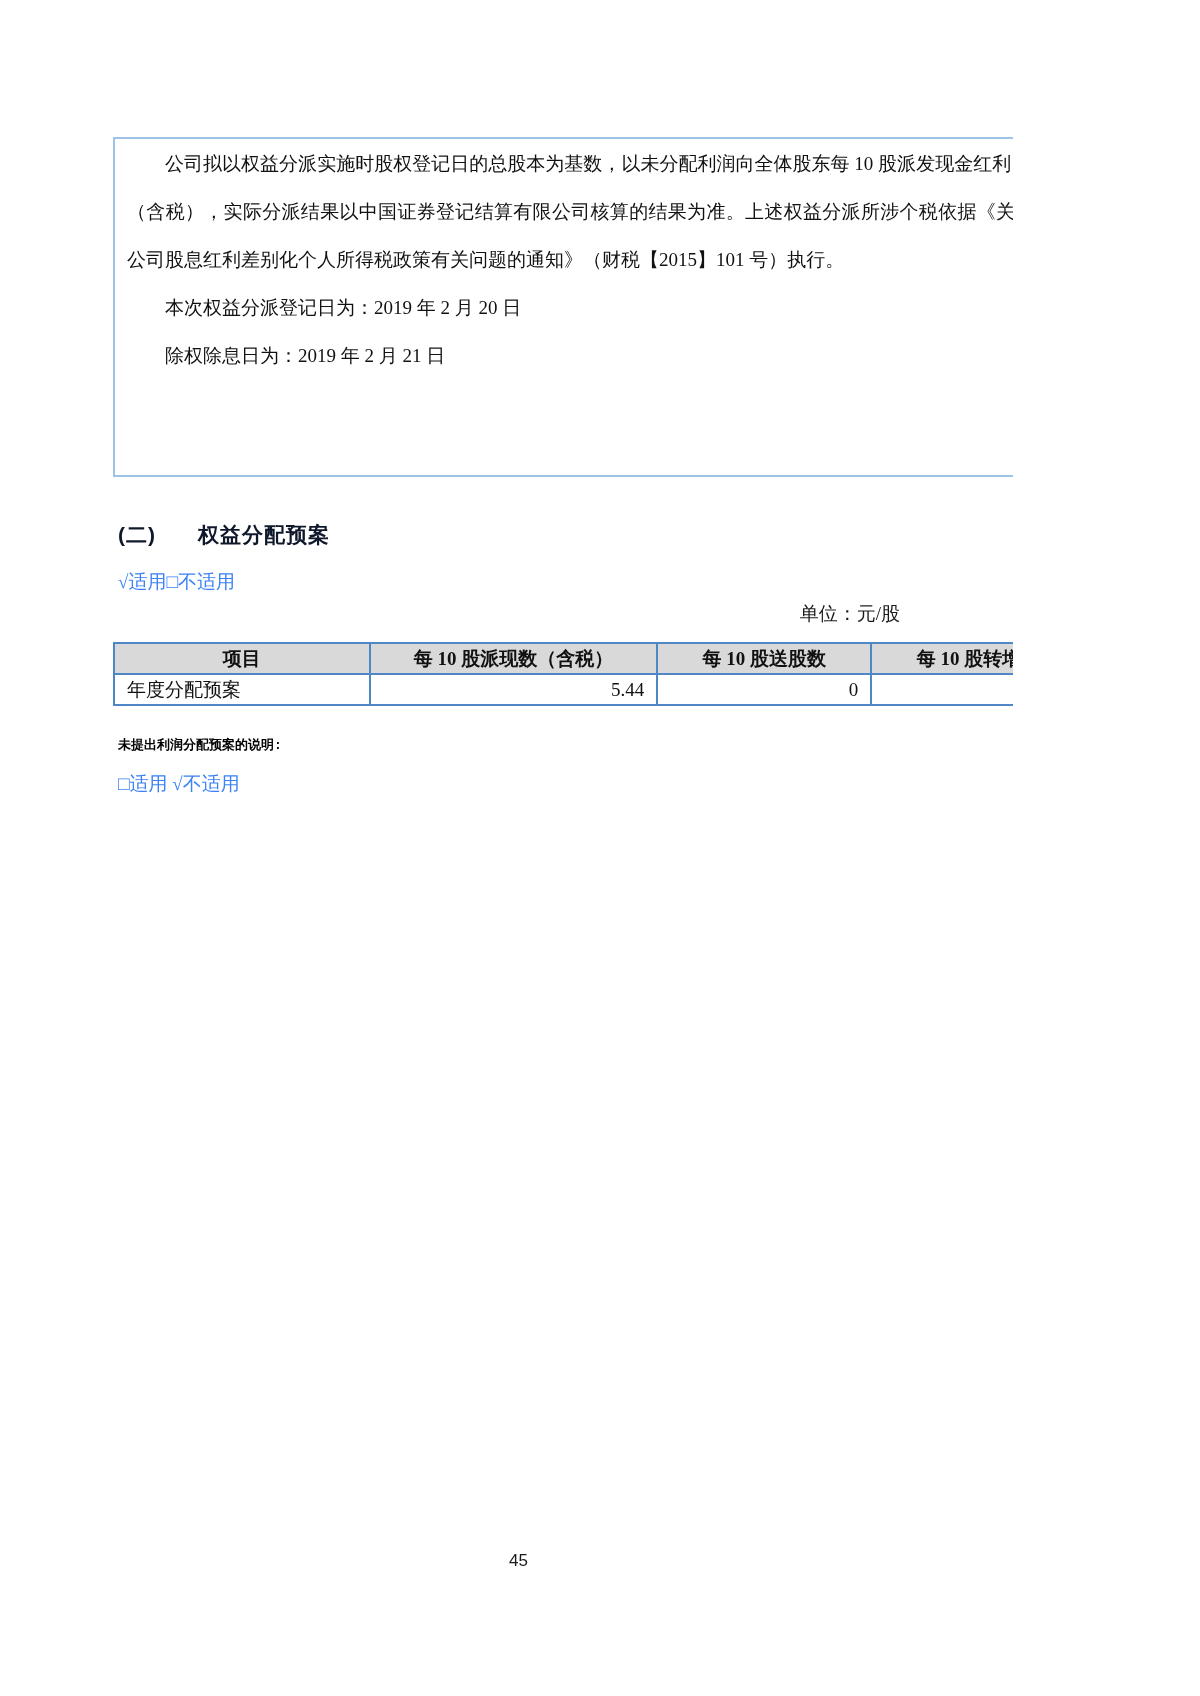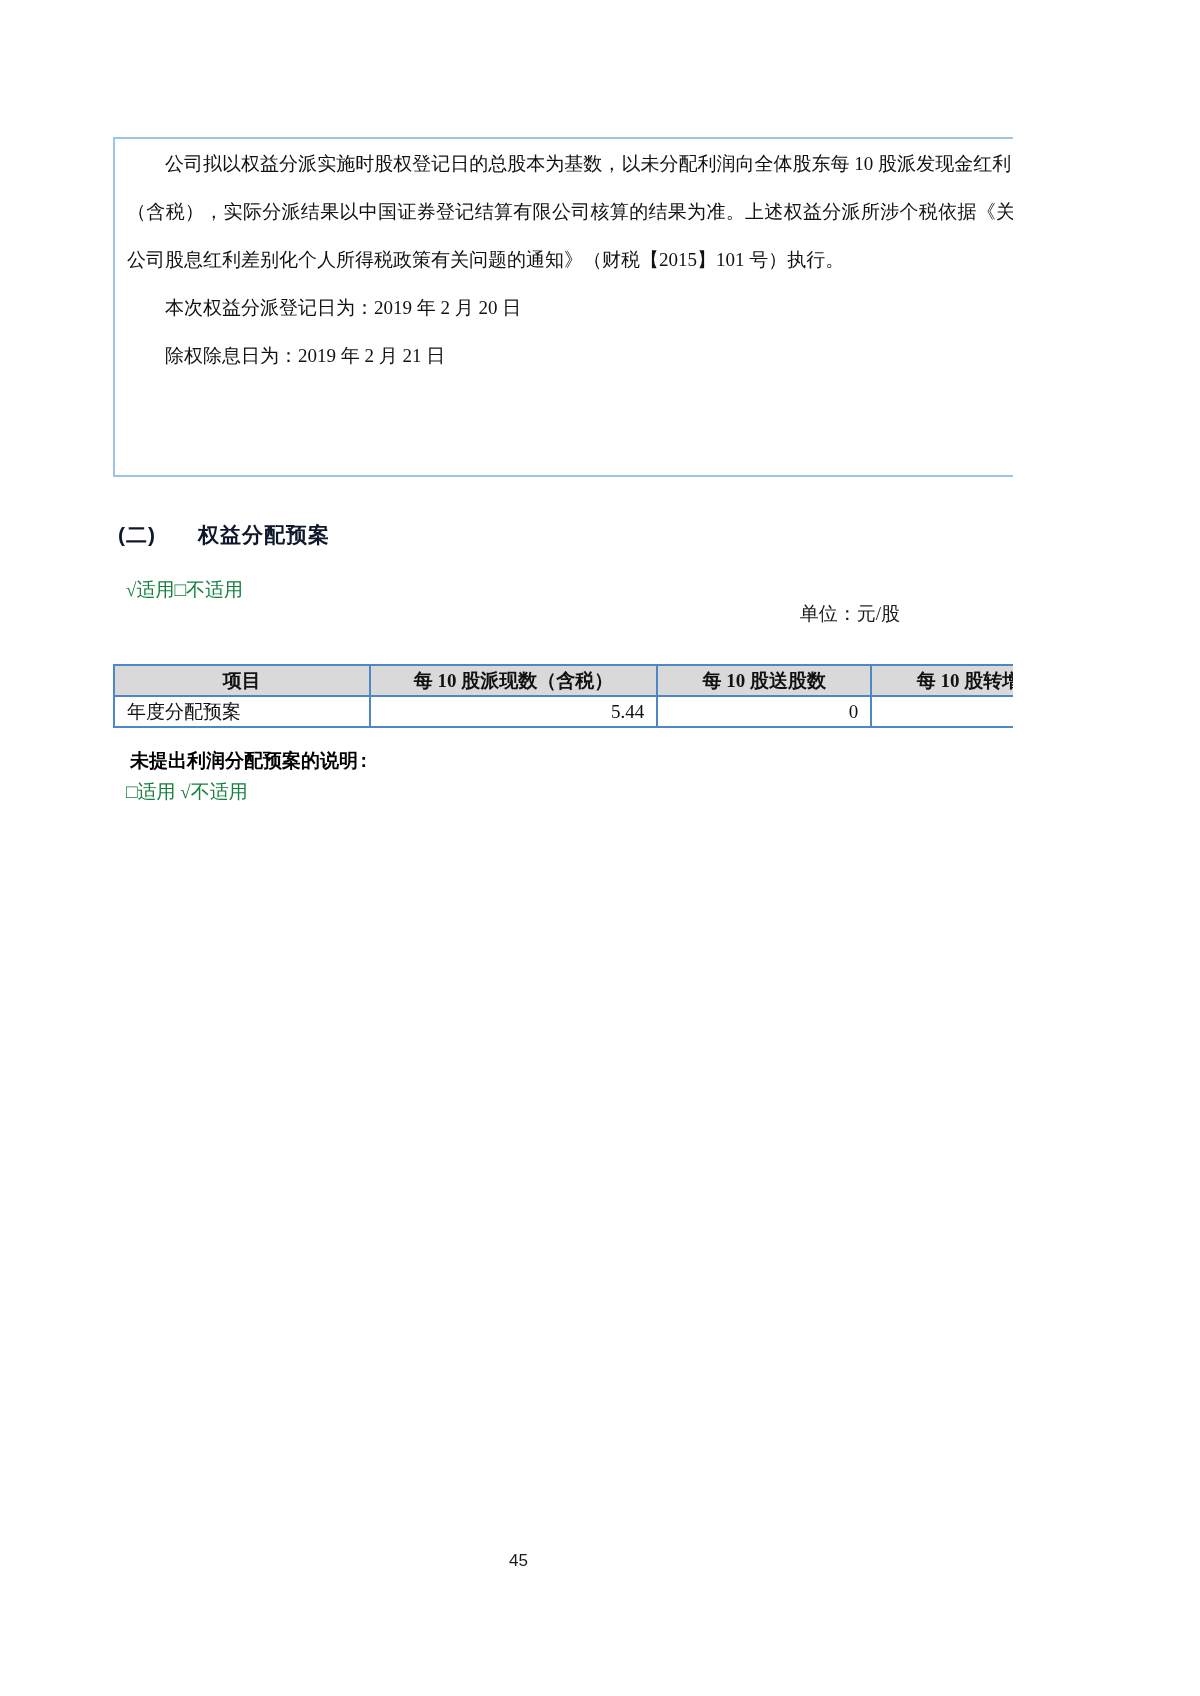--- a/index.html
+++ b/index.html
@@ -52,41 +52,41 @@
     letter-spacing: 1px;
   }
   .section-heading .sec-num {
     display: inline-block;
     margin-right: 42px;
   }
 
   .applicability {
     position: absolute;
     left: 118px;
-    margin: 8px;
+    margin: 0;
     font-size: 19px;
-    color: #15803d;
+    color: #3b82f6;
   }
   .applicability.first { top: 569px; }
   .applicability.second { top: 771px; }
 
   .unit-label {
     position: absolute;
     top: 601px;
     right: 113px;
     margin: 0;
     font-size: 19px;
     color: #1a1a1a;
   }
 
   
   .dist-table {
     position: absolute;
     left: 113px;
-    top: 664px;
+    top: 642px;
     width: 974px;
     border-collapse: collapse;
     table-layout: fixed;
     font-size: 19px;
   }
   .dist-table th, .dist-table td {
     border: 2px solid #4f86c6;
     height: 31px;
     padding: 0 12px;
     box-sizing: border-box;
@@ -102,23 +102,23 @@
   .dist-table td.c-num   { text-align: right; }
   .col-1 { width: 26.3%; }
   .col-2 { width: 29.6%; }
   .col-3 { width: 22.0%; }
   .col-4 { width: 22.1%; }
 
   .note-title {
     position: absolute;
     left: 118px;
     top: 736px;
-    margin: 12px;
+    margin: 0;
     font-family: Liberation Mono, monospace;
-    font-size: 19px;
+    font-size: 13px;
     font-weight: bold;
     color: #000000;
   }
 
   .page-number {
     position: absolute;
     top: 1551px;
     left: 12px;
     width: 100%;
     text-align: center;

